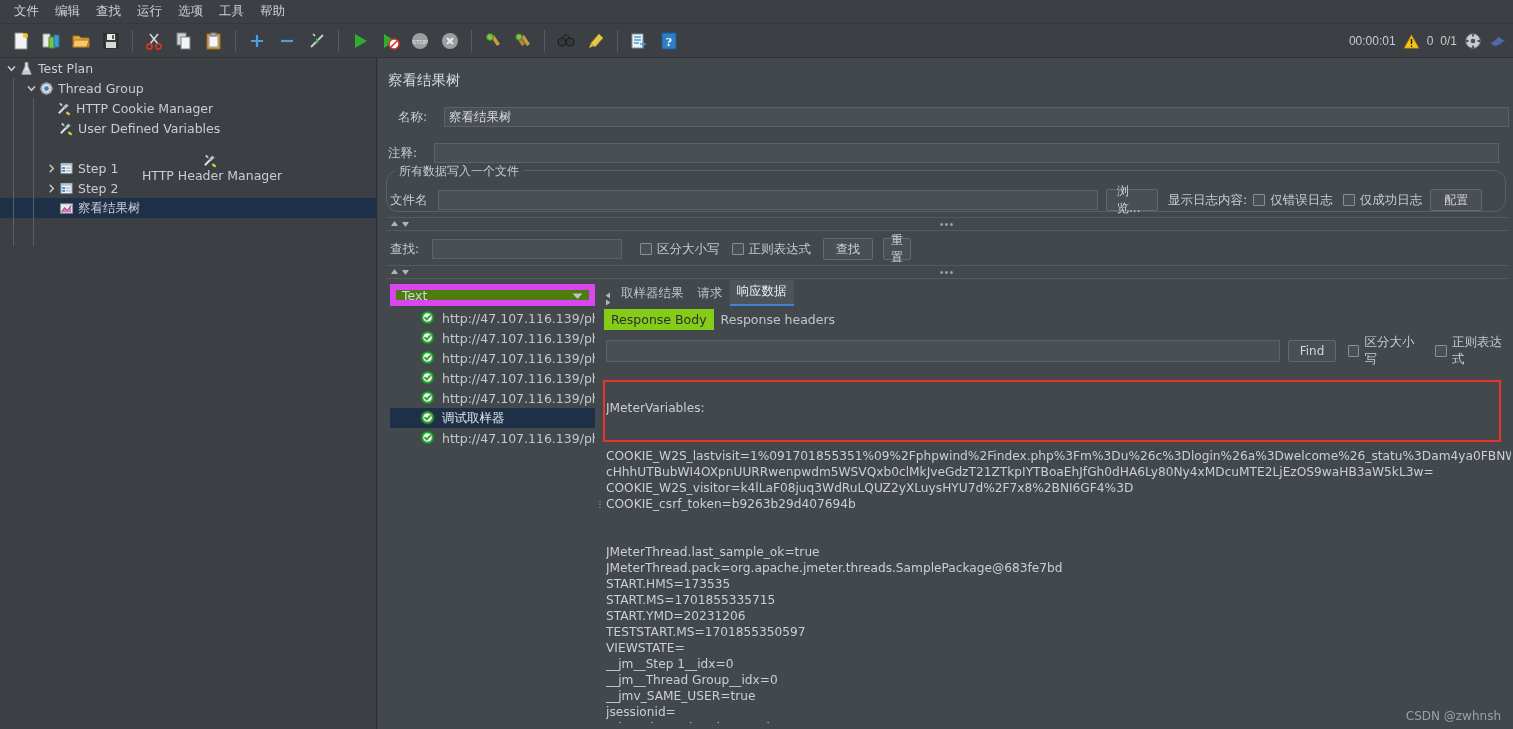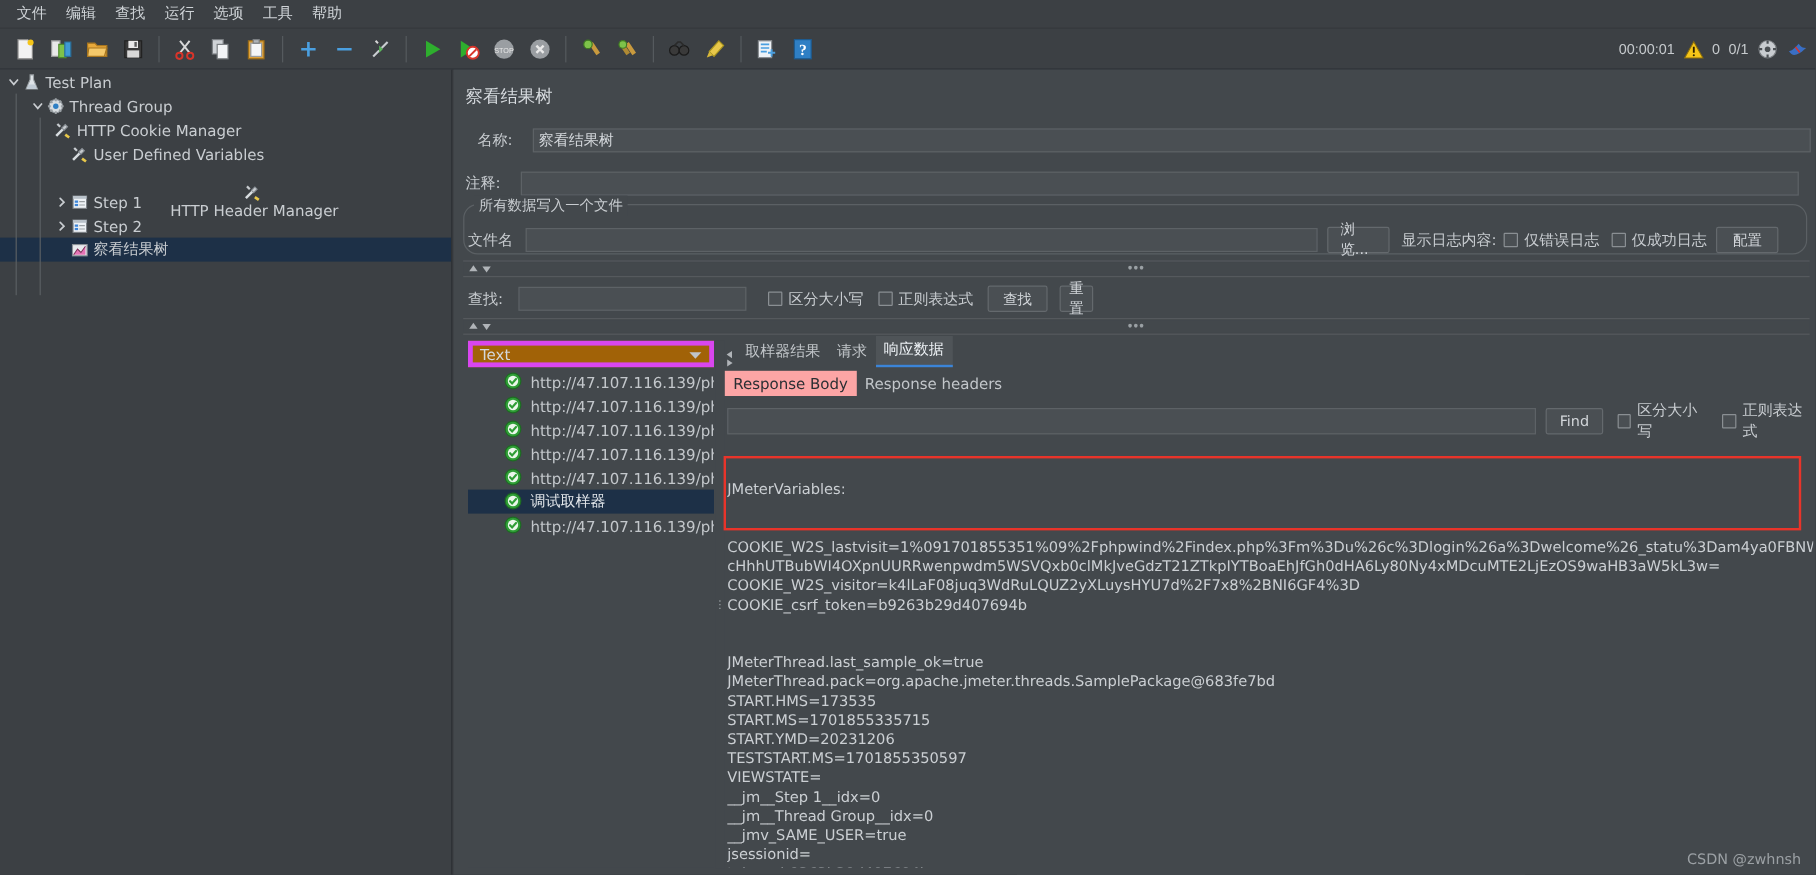--- a/index.html
+++ b/index.html
@@ -131,42 +131,42 @@
   .tab {
     font-size:12.5px; color:#c2c6ca; padding:3px 7px 4px 7px; cursor:default;
     font-family:"DejaVu Sans","Liberation Sans",sans-serif;
   }
   .tab.active { color:#eef2f6; background:#4f5458; border-bottom:2px solid #3b84d8; }
 
   .subtab {
     font-size:12.5px; color:#c2c6ca; padding:3px 7px; cursor:default;
     font-family:"DejaVu Sans","Liberation Sans",sans-serif;
   }
-  .subtab.active { color:#2b2f33; background:#fca5a5; }
+  .subtab.active { color:#2b2f33; background:#84cc16; }
 
   
   .respbody {
     position:absolute; overflow:hidden; color:#cbcfd3;
     font-size:12.2px; line-height:16px; white-space:pre;
     font-family:"DejaVu Sans","Liberation Sans",sans-serif;
   }
   .redbox {
     position:absolute; border:2px solid #e8342a; pointer-events:none;
   }
   .watermark {
     position:absolute; right:12px; bottom:6px; font-size:12px; color:#9ba0a4;
     font-family:"DejaVu Sans","Liberation Sans",sans-serif;
   }
 
   .vsplit { position:absolute; width:6px; background:#43484c;
             display:flex; align-items:center; justify-content:center; }
   .vsplit .grip { color:#9aa0a4; font-size:9px; line-height:4px; }
 
   .combo {
-    position:absolute; background:#a16207; border:4px solid #d946ef;
+    position:absolute; background:#4d7c0f; border:6px solid #d946ef;
     height:22px; display:flex; align-items:center; padding-left:6px;
     font-size:12.5px; color:#d4d8dc;
     font-family:"DejaVu Sans","Liberation Sans",sans-serif;
   }
   .combo .arrow { position:absolute; right:6px; }
 </style>
 </head>
 <body>
 
 <div id="app">
@@ -370,21 +370,21 @@
           </span>
           <span class="ticon">
             <svg width="15" height="15" viewBox="0 0 16 16">
               <circle cx="8" cy="8" r="6" fill="#d8dde1" stroke="#8a9096"></circle>
               <circle cx="8" cy="8" r="2.4" fill="#2f7fc4"></circle>
               <path d="M8 1v2.5M8 12.5V15M1 8h2.5M12.5 8H15M3.2 3.2l1.8 1.8M11 11l1.8 1.8M12.8 3.2L11 5M5 11l-1.8 1.8" stroke="#9aa0a4" stroke-width="1.7"></path>
             </svg>
           </span>
           <span class="tlabel">Thread Group</span>
         </div>
-        <div class="trow" style="padding-left: 30px;">
+        <div class="trow" style="padding-left: 42px;">
           <span class="tog"></span>
           <span class="ticon">
             <svg width="15" height="15" viewBox="0 0 16 16">
               <path d="M2 13l6-6" stroke="#d8dde1" stroke-width="2.2"></path>
               <path d="M7 6l3-3 2 2-3 3z" fill="#c8ccd0" stroke="#8a9096"></path>
               <path d="M10 12l3.5 2.5" stroke="#e8c84a" stroke-width="2.4"></path>
               <path d="M3 2.5l2.5 2.5" stroke="#c8ccd0" stroke-width="2"></path>
             </svg>
           </span>
           <span class="tlabel">HTTP Cookie Manager</span>

